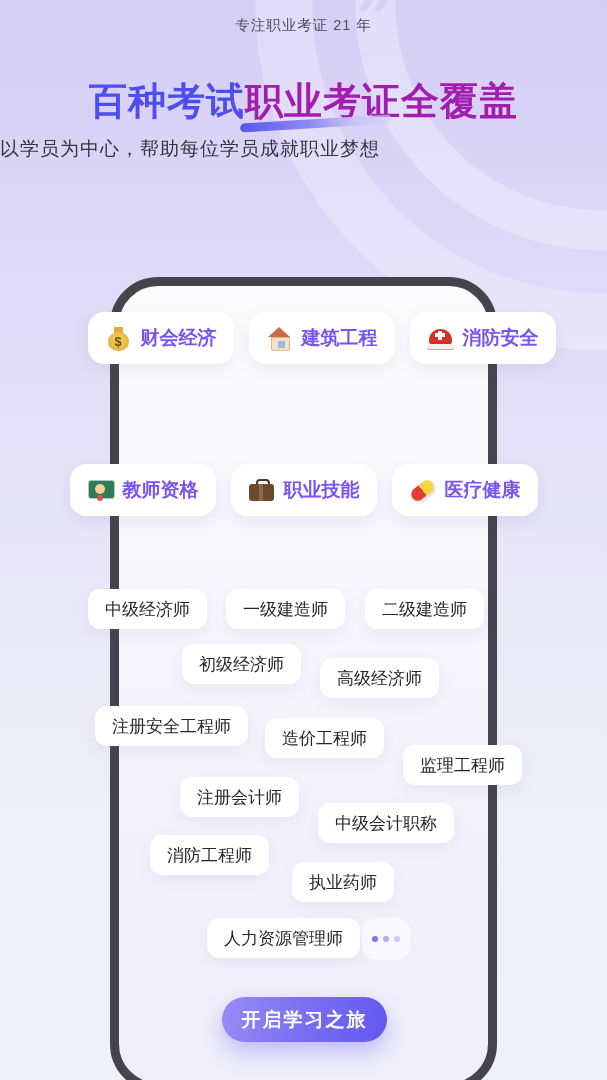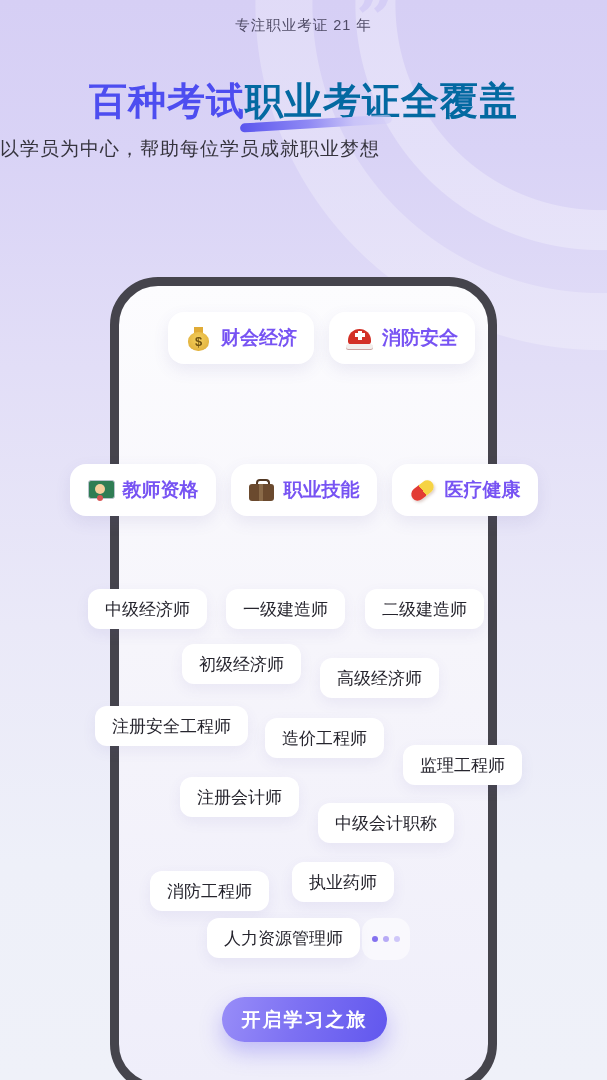--- a/index.html
+++ b/index.html
@@ -32,21 +32,21 @@
     position:absolute; left:356px; top:-14px;
     font-family:"DejaVu Serif","Liberation Serif",serif;
     font-size:66px; line-height:1; color:#d5cef6; font-weight:700;
   }
   .hero-title {
     position:absolute; top:76px; left:0; right:0;
     text-align:center; font-size:38px; font-weight:900; letter-spacing:1px;
     white-space:nowrap;
   }
   .hero-title .hl { color:#4d4df0; }
-  .hero-title .rest { color:#0369a1; }
+  .hero-title .rest { color:#a21caf; }
   .title-swoosh {
     position:absolute; left:240px; top:119px; width:152px; height:9px;
     border-radius:5px; transform:rotate(-3.5deg);
     background:linear-gradient(90deg,#5a55ee 0%, #8f89f4 45%, #c9c3f8 75%, rgba(214,209,248,.55) 100%);
   }
   .subtitle {
     position:absolute; top:136px; left:0; right:0;
     text-align:left; font-size:19px; letter-spacing:1px;
     color:#36343e; font-weight:500;
   }
@@ -161,20 +161,24 @@
 </div>
 <div class="title-swoosh"></div>
 <div class="subtitle">以学员为中心，帮助每位学员成就职业梦想</div>
 
 <div class="phone"></div>
 
 <div class="cat-row r1">
   <div class="cat-pill">
     <span class="cat-icon ic-moneybag"></span>
     <span>财会经济</span>
+  </div>
+  <div class="cat-pill">
+    <span class="cat-icon ic-house"></span>
+    <span>建筑工程</span>
   </div>
   <div class="cat-pill">
     <span class="cat-icon ic-helmet"></span>
     <span>消防安全</span>
   </div>
 </div>
 <div class="cat-row r2">
 </div>
 <div class="cat-row r3">
   <div class="cat-pill">
@@ -194,21 +198,21 @@
 <div class="tag" style="left:88px;top:589px;text-align:center;">中级经济师</div>
 <div class="tag" style="left:226px;top:589px;">一级建造师</div>
 <div class="tag" style="left:365px;top:589px;">二级建造师</div>
 <div class="tag" style="left:182px;top:644px;font-family:Liberation Serif, serif;">初级经济师</div>
 <div class="tag" style="left:320px;top:658px;">高级经济师</div>
 <div class="tag" style="left:95px;top:706px;">注册安全工程师</div>
 <div class="tag" style="left:265px;top:718px;">造价工程师</div>
 <div class="tag" style="left:403px;top:745px;">监理工程师</div>
 <div class="tag" style="left:180px;top:777px;">注册会计师</div>
 <div class="tag" style="left:318px;top:803px;">中级会计职称</div>
-<div class="tag" style="left:150px;top:835px;margin-top:36px;">消防工程师</div>
+<div class="tag" style="left:150px;top:835px;">消防工程师</div>
 <div class="tag" style="left:292px;top:862px;">执业药师</div>
 <div class="tag" style="left:207px;top:918px;">人力资源管理师</div>
 
 <div class="more-pill">
   <i></i>
     <i></i>
     <i></i>
 </div>
 
 <button class="cta">开启学习之旅</button>

